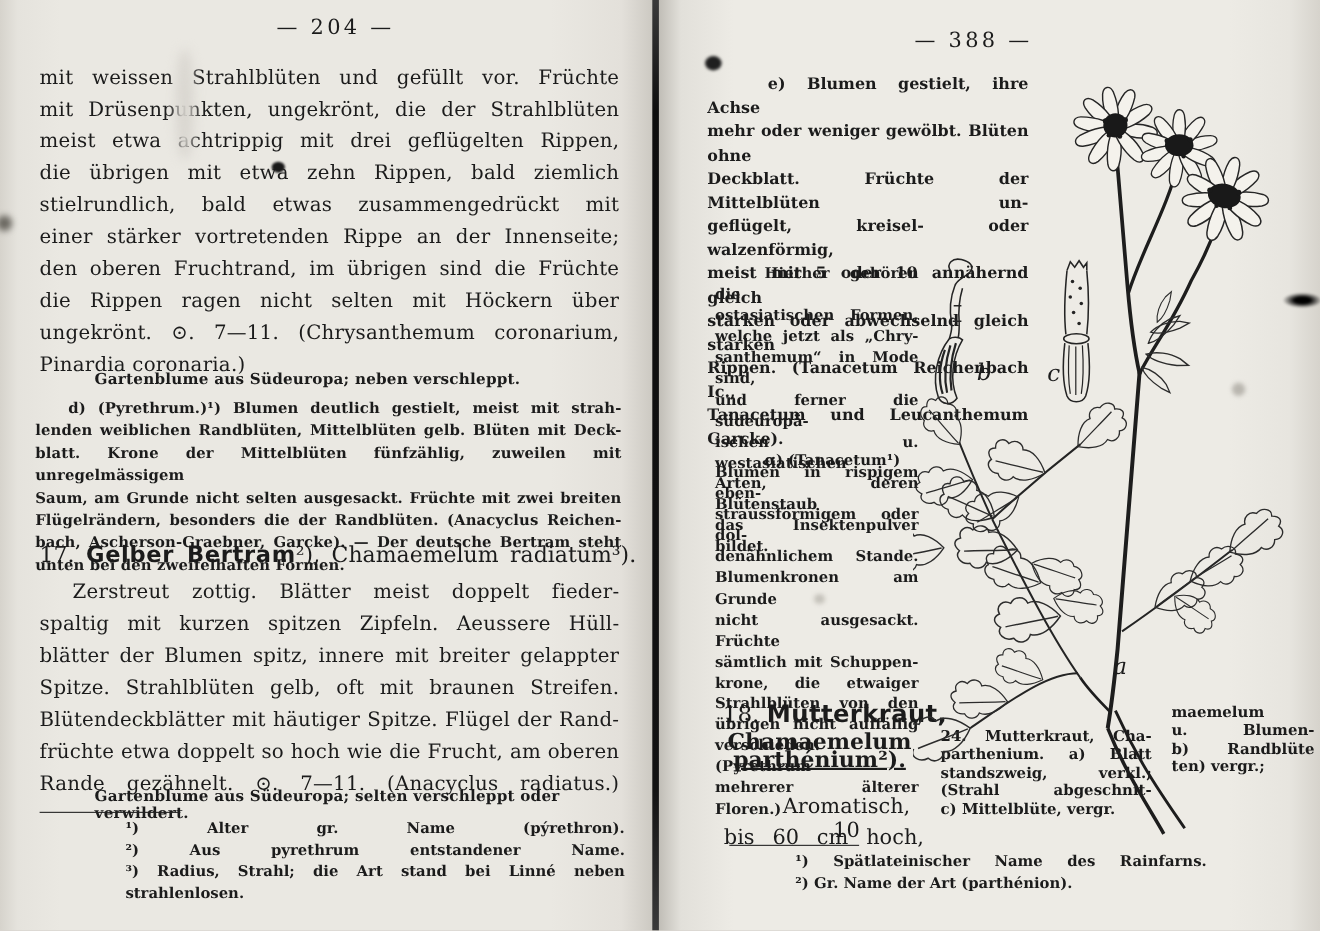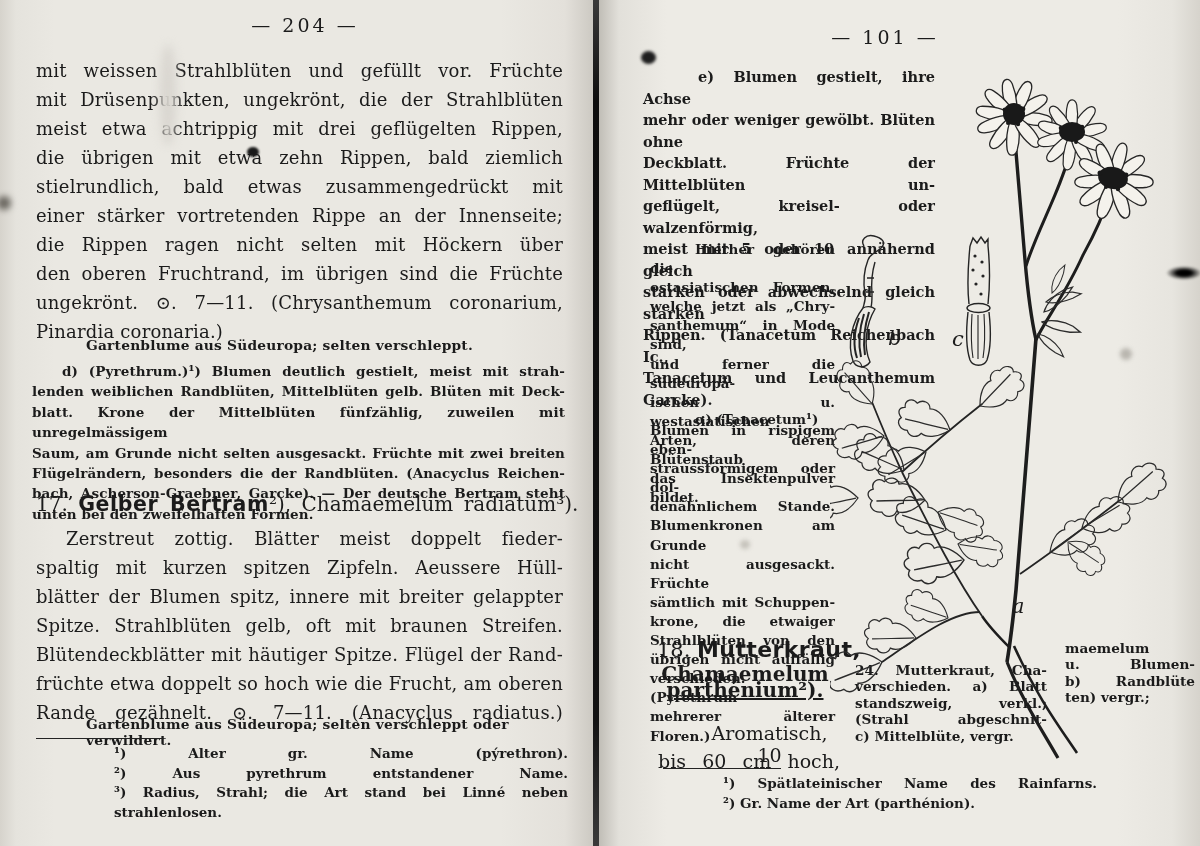--- a/index.html
+++ b/index.html
@@ -43,27 +43,27 @@
 <div class="page" id="pageL">
   <div class="abs phead" style="left:200px;top:14px;width:210px;">—  204  —</div>
 
   <div class="abs body-lg" style="left:36px;top:56px;width:527px;">
       <div class="tline">mit weissen Strahlblüten und gefüllt vor.  Früchte</div>
       <div class="tline">mit Drüsenpunkten, ungekrönt, die der Strahlblüten</div>
       <div class="tline">meist etwa achtrippig mit drei geflügelten Rippen,</div>
       <div class="tline">die übrigen mit etwa zehn Rippen, bald ziemlich</div>
       <div class="tline">stielrundlich, bald etwas zusammengedrückt mit</div>
       <div class="tline">einer stärker vortretenden Rippe an der Innenseite;</div>
+      <div class="tline">den oberen Fruchtrand, im übrigen sind die Früchte</div>
       <div class="tline">die Rippen ragen nicht selten mit Höckern über</div>
-      <div class="tline">den oberen Fruchtrand, im übrigen sind die Früchte</div>
       <div class="tline">ungekrönt. ⊙. 7—11. (Chrysanthemum coronarium,</div>
       <div class="tline" style="text-align-last: left;">Pinardia coronaria.)</div>
     </div>
 
-  <div class="abs note" style="left:86px;top:337px;width:480px;">Gartenblume aus Südeuropa; selten verschleppt.</div>
+  <div class="abs note" style="left:86px;top:337px;width:480px;">Gartenblume aus Südeuropa; neben verschleppt.</div>
 
   <div class="abs body-sm" style="left:32px;top:361px;width:533px;">
       <div class="tline" style="text-indent: 30px;">d) (Pyrethrum.)¹)  Blumen deutlich gestielt, meist mit strah-</div>
       <div class="tline">lenden weiblichen Randblüten, Mittelblüten gelb.  Blüten mit Deck-</div>
       <div class="tline">blatt. Krone der Mittelblüten fünfzählig, zuweilen mit unregelmässigem</div>
       <div class="tline">Saum, am Grunde nicht selten ausgesackt.  Früchte mit zwei breiten</div>
       <div class="tline">Flügelrändern, besonders die der Randblüten.  (Anacyclus Reichen-</div>
       <div class="tline">bach, Ascherson-Graebner, Garcke). — Der deutsche Bertram steht</div>
       <div class="tline" style="text-align-last: left;">unten bei den zweifelhaften Formen.</div>
     </div>
@@ -87,21 +87,21 @@
   <div class="abs rule" style="left:36px;top:738px;width:128px;"></div>
 
   <div class="abs fn" style="left:88px;top:744px;width:480px;">
       <div class="tline fnline">¹) Alter gr. Name (pýrethron).</div>
       <div class="tline fnline">²) Aus pyrethrum entstandener Name.</div>
       <div class="tline fnline" style="text-align-last: left;">³) Radius, Strahl; die Art stand bei Linné neben strahlenlosen.</div>
     </div>
 </div>
 
 <div class="page" id="pageR">
-  <div class="abs phead" style="left:183px;top:26px;width:210px;">—  101  —</div>
+  <div class="abs phead" style="left:183px;top:26px;width:210px;">—  388  —</div>
 
   <div class="abs ecol" style="left:46px;top:66px;width:292px;">
       <div class="tline" style="text-indent: 55px;">e) Blumen gestielt, ihre Achse</div>
       <div class="tline">mehr oder weniger gewölbt. Blüten ohne</div>
       <div class="tline">Deckblatt.  Früchte der Mittelblüten un-</div>
       <div class="tline">geflügelt, kreisel- oder walzenförmig,</div>
       <div class="tline">meist mit 5 oder 10 annähernd gleich</div>
       <div class="tline">starken oder abwechselnd gleich starken</div>
       <div class="tline">Rippen.  (Tanacetum Reichenbach Ic.,</div>
       <div class="tline" style="text-align-last: left;">Tanacetum und Leucanthemum Garcke).</div>
@@ -142,21 +142,21 @@
       <div class="tline cap">Chamaemelum</div>
       <div class="tline cap" style="text-align-last: center; text-decoration: underline;">parthénium²).</div>
     </div>
   <style>.species .tline{text-align:center !important;text-align-last:center !important;font-size:20px;}</style>
 
   <div class="abs arom" style="left:100px;top:722px;width:145px;">Aromatisch, 10</div>
   <div class="abs arom tline" style="left:61px;top:750px;width:182px;text-align-last:justify;">bis  60  cm  hoch,</div>
 
   <div class="abs cap" style="left:258px;top:662px;width:192px;">
       <div class="tline cap">24. Mutterkraut, Cha-</div>
-      <div class="tline cap">verschieden. a) Blatt</div>
+      <div class="tline cap">parthenium. a) Blatt</div>
       <div class="tline cap">standszweig,  verkl.;</div>
       <div class="tline cap">(Strahl  abgeschnit-</div>
       <div class="tline cap" style="text-align-last: left;">c) Mittelblüte, vergr.</div>
     </div>
   <div class="abs cap" style="left:468px;top:640px;width:130px;">
       <div class="tline cap">maemelum</div>
       <div class="tline cap">u. Blumen-</div>
       <div class="tline cap">b) Randblüte</div>
       <div class="tline cap" style="text-align-last: left;">ten) vergr.;</div>
     </div>

